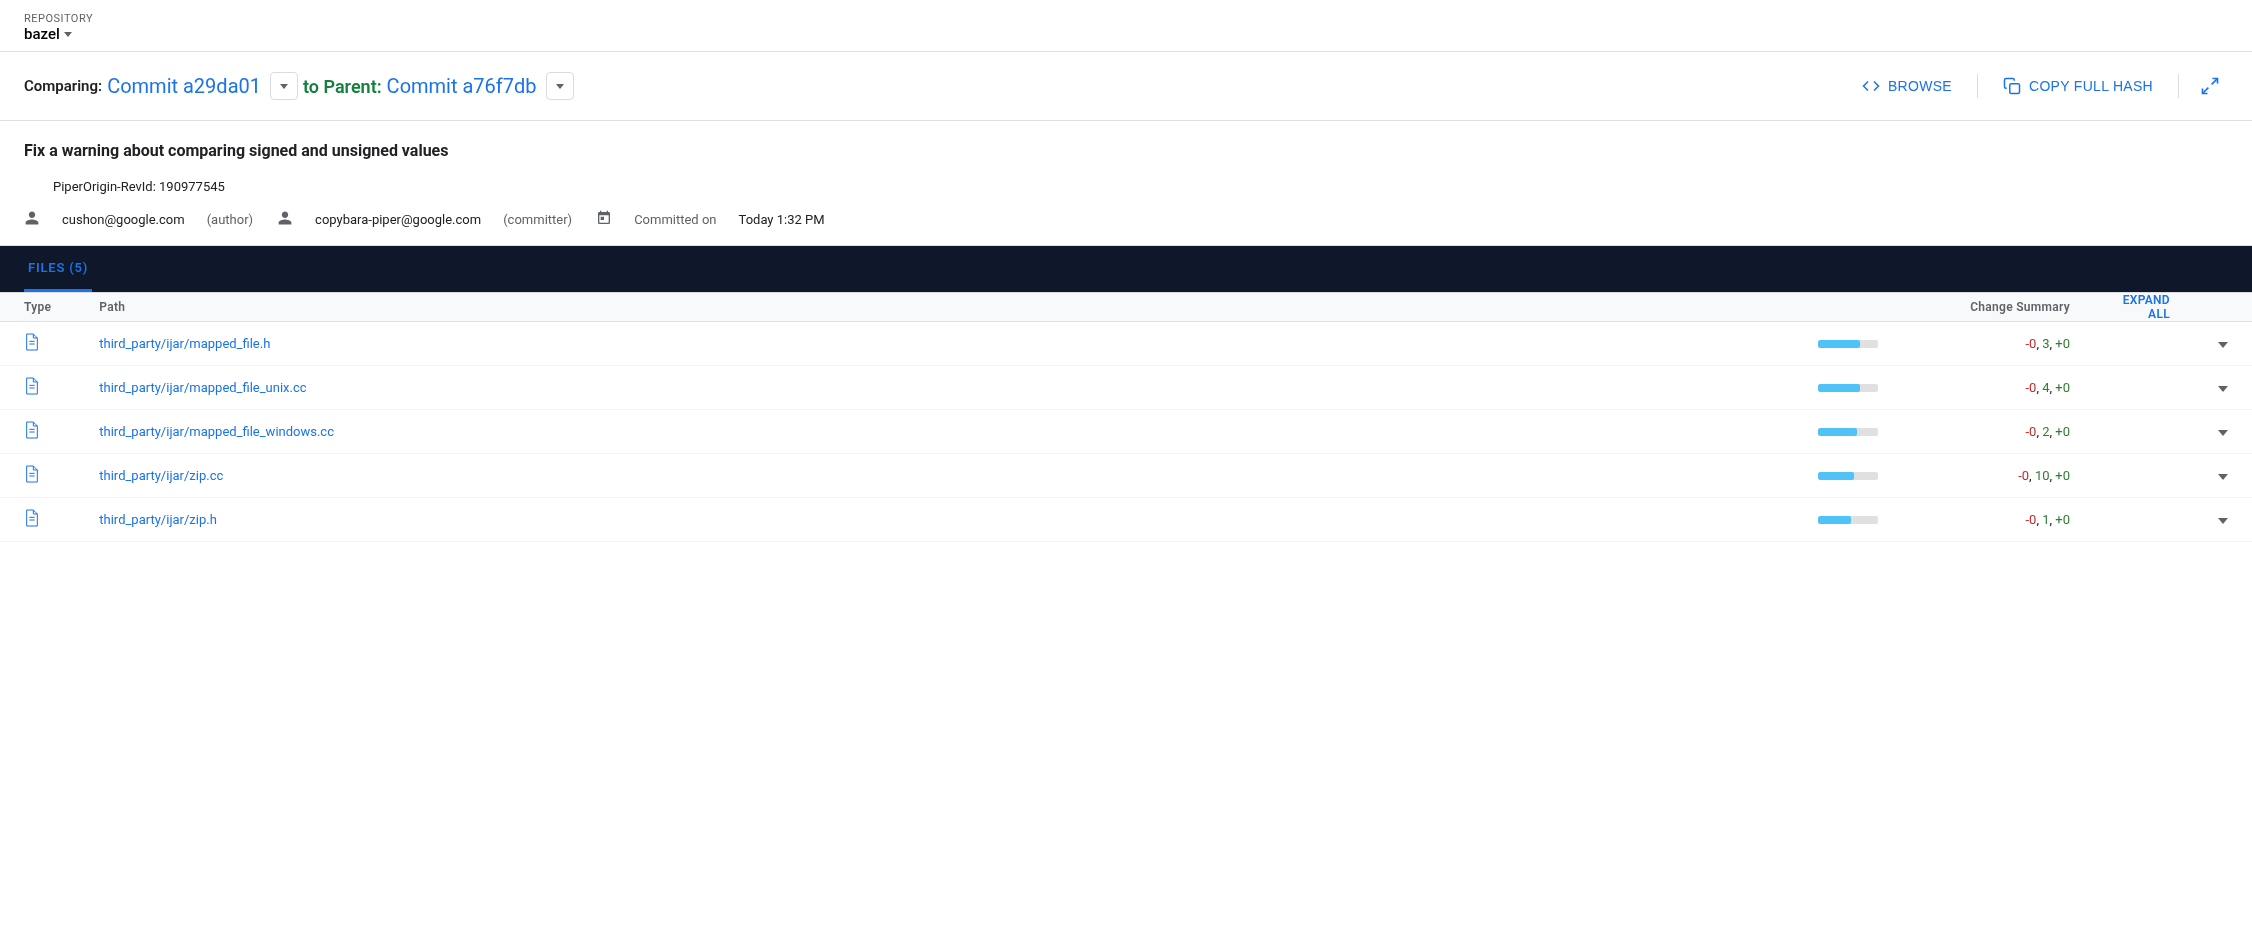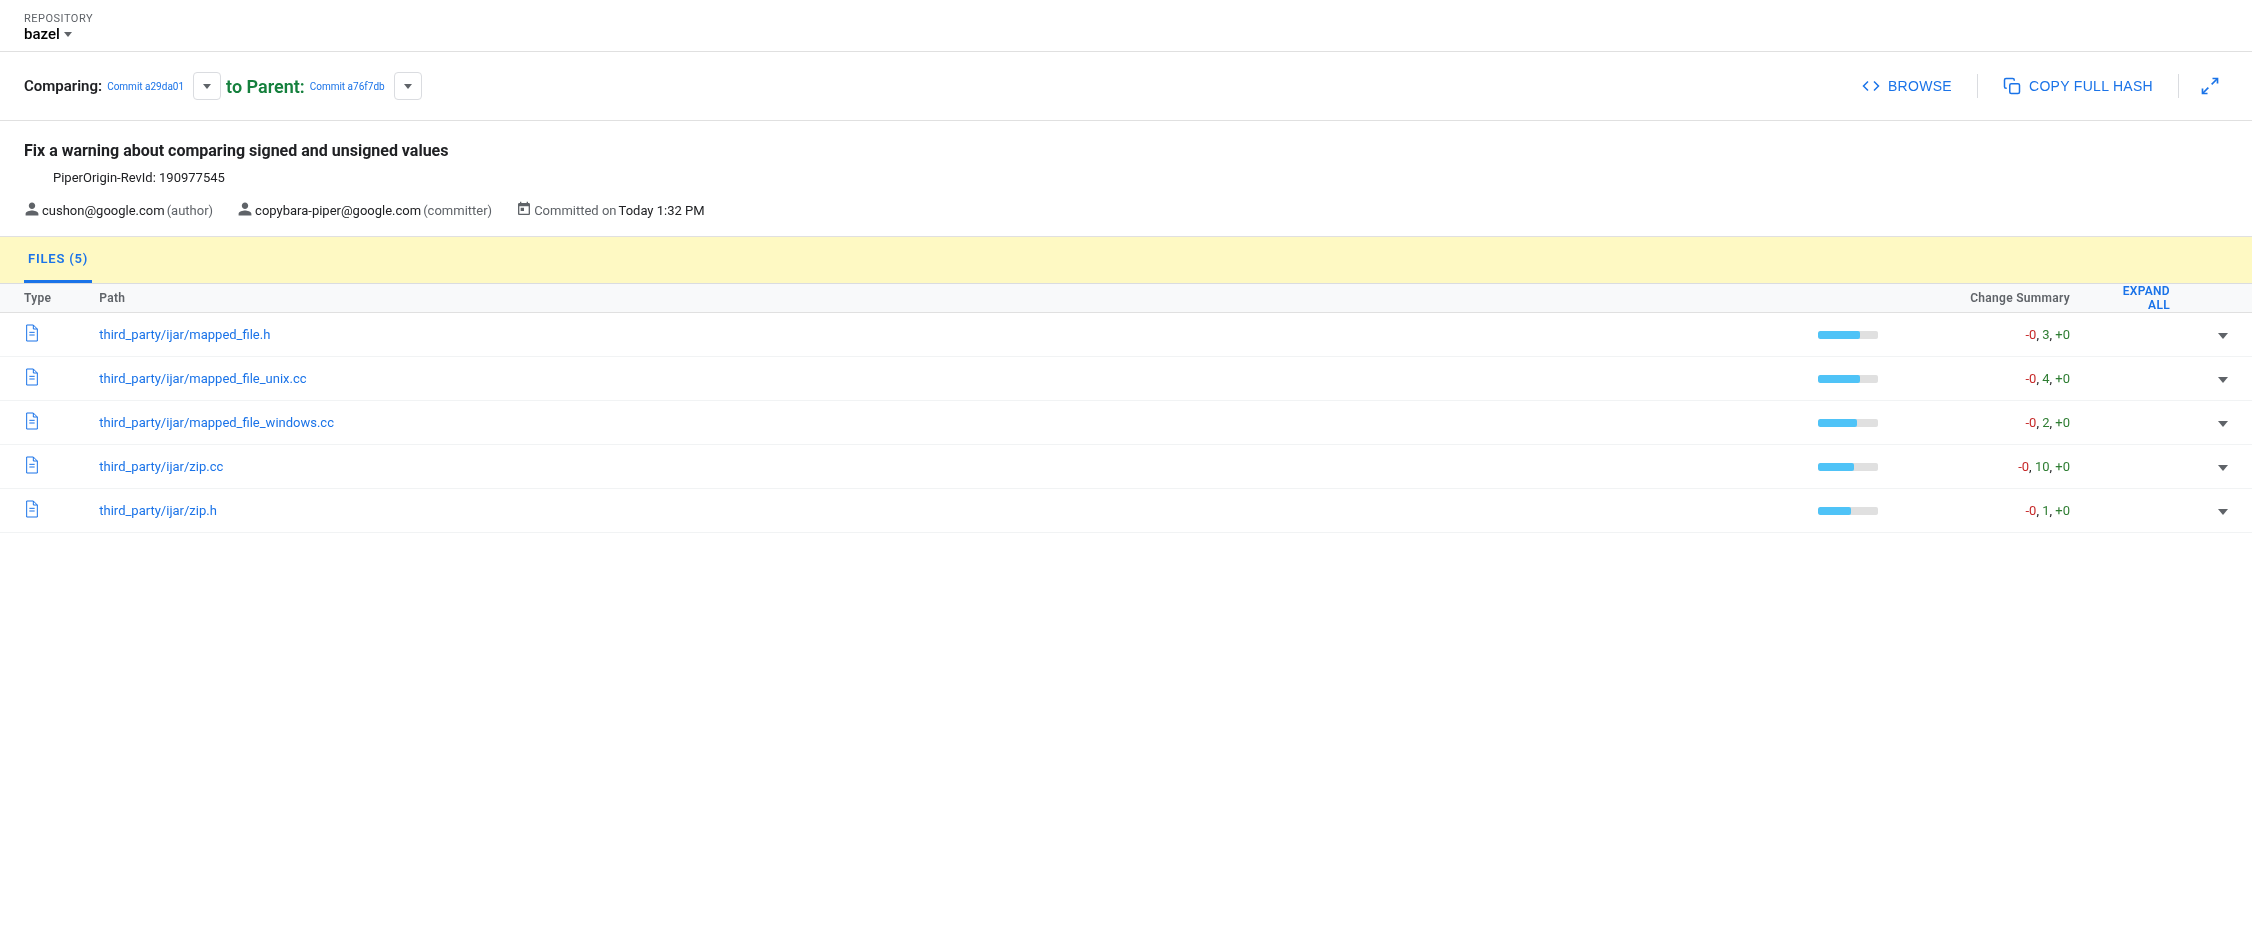--- a/index.html
+++ b/index.html
@@ -45,21 +45,21 @@
       gap: 5px;
     }
     .comparing-bar .label {
       font-weight: 600;
       font-size: 15px;
       color: #202124;
     }
     .commit-link {
       color: #1a73e8;
       text-decoration: none;
-      font-size: 10px;
+      font-size: 20px;
     }
     .dropdown-arrow {
       display: inline-flex;
       align-items: center;
       justify-content: center;
       width: 28px; height: 28px;
       border: 1px solid #dadce0;
       border-radius: 4px;
       cursor: pointer;
       margin-left: 4px;
@@ -94,48 +94,48 @@
       margin: 0 8px;
     }
 
     .commit-info {
       padding: 20px 24px 16px;
       border-bottom: 1px solid #e0e0e0;
     }
     .commit-title {
       font-size: 16px;
       font-weight: 700;
-      margin-bottom: 10px;
+      margin-bottom: 19px;
     }
     .commit-desc {
       font-size: 13px;
       color: #202124;
       margin-bottom: 16px;
       margin-left: 29px;
     }
     .commit-meta {
       display: flex;
       align-items: center;
       gap: 24px;
       font-size: 13px;
       color: #5f6368;
     }
     .meta-item {
       display: flex;
       align-items: center;
-      gap: 2px;
+      gap: 22px;
     }
 
     .files-section {
       background: #f8f9fa;
     }
     .files-tab-bar {
       padding: 0 24px;
       border-bottom: 1px solid #dadce0;
-      background: #fef9c3;
+      background: #0f172a;
     }
     .files-tab {
       display: inline-flex;
       align-items: center;
       padding: 14px 4px;
       font-size: 13px;
       font-weight: 600;
       color: #5f6368;
       letter-spacing: 0.8px;
       text-transform: uppercase;

